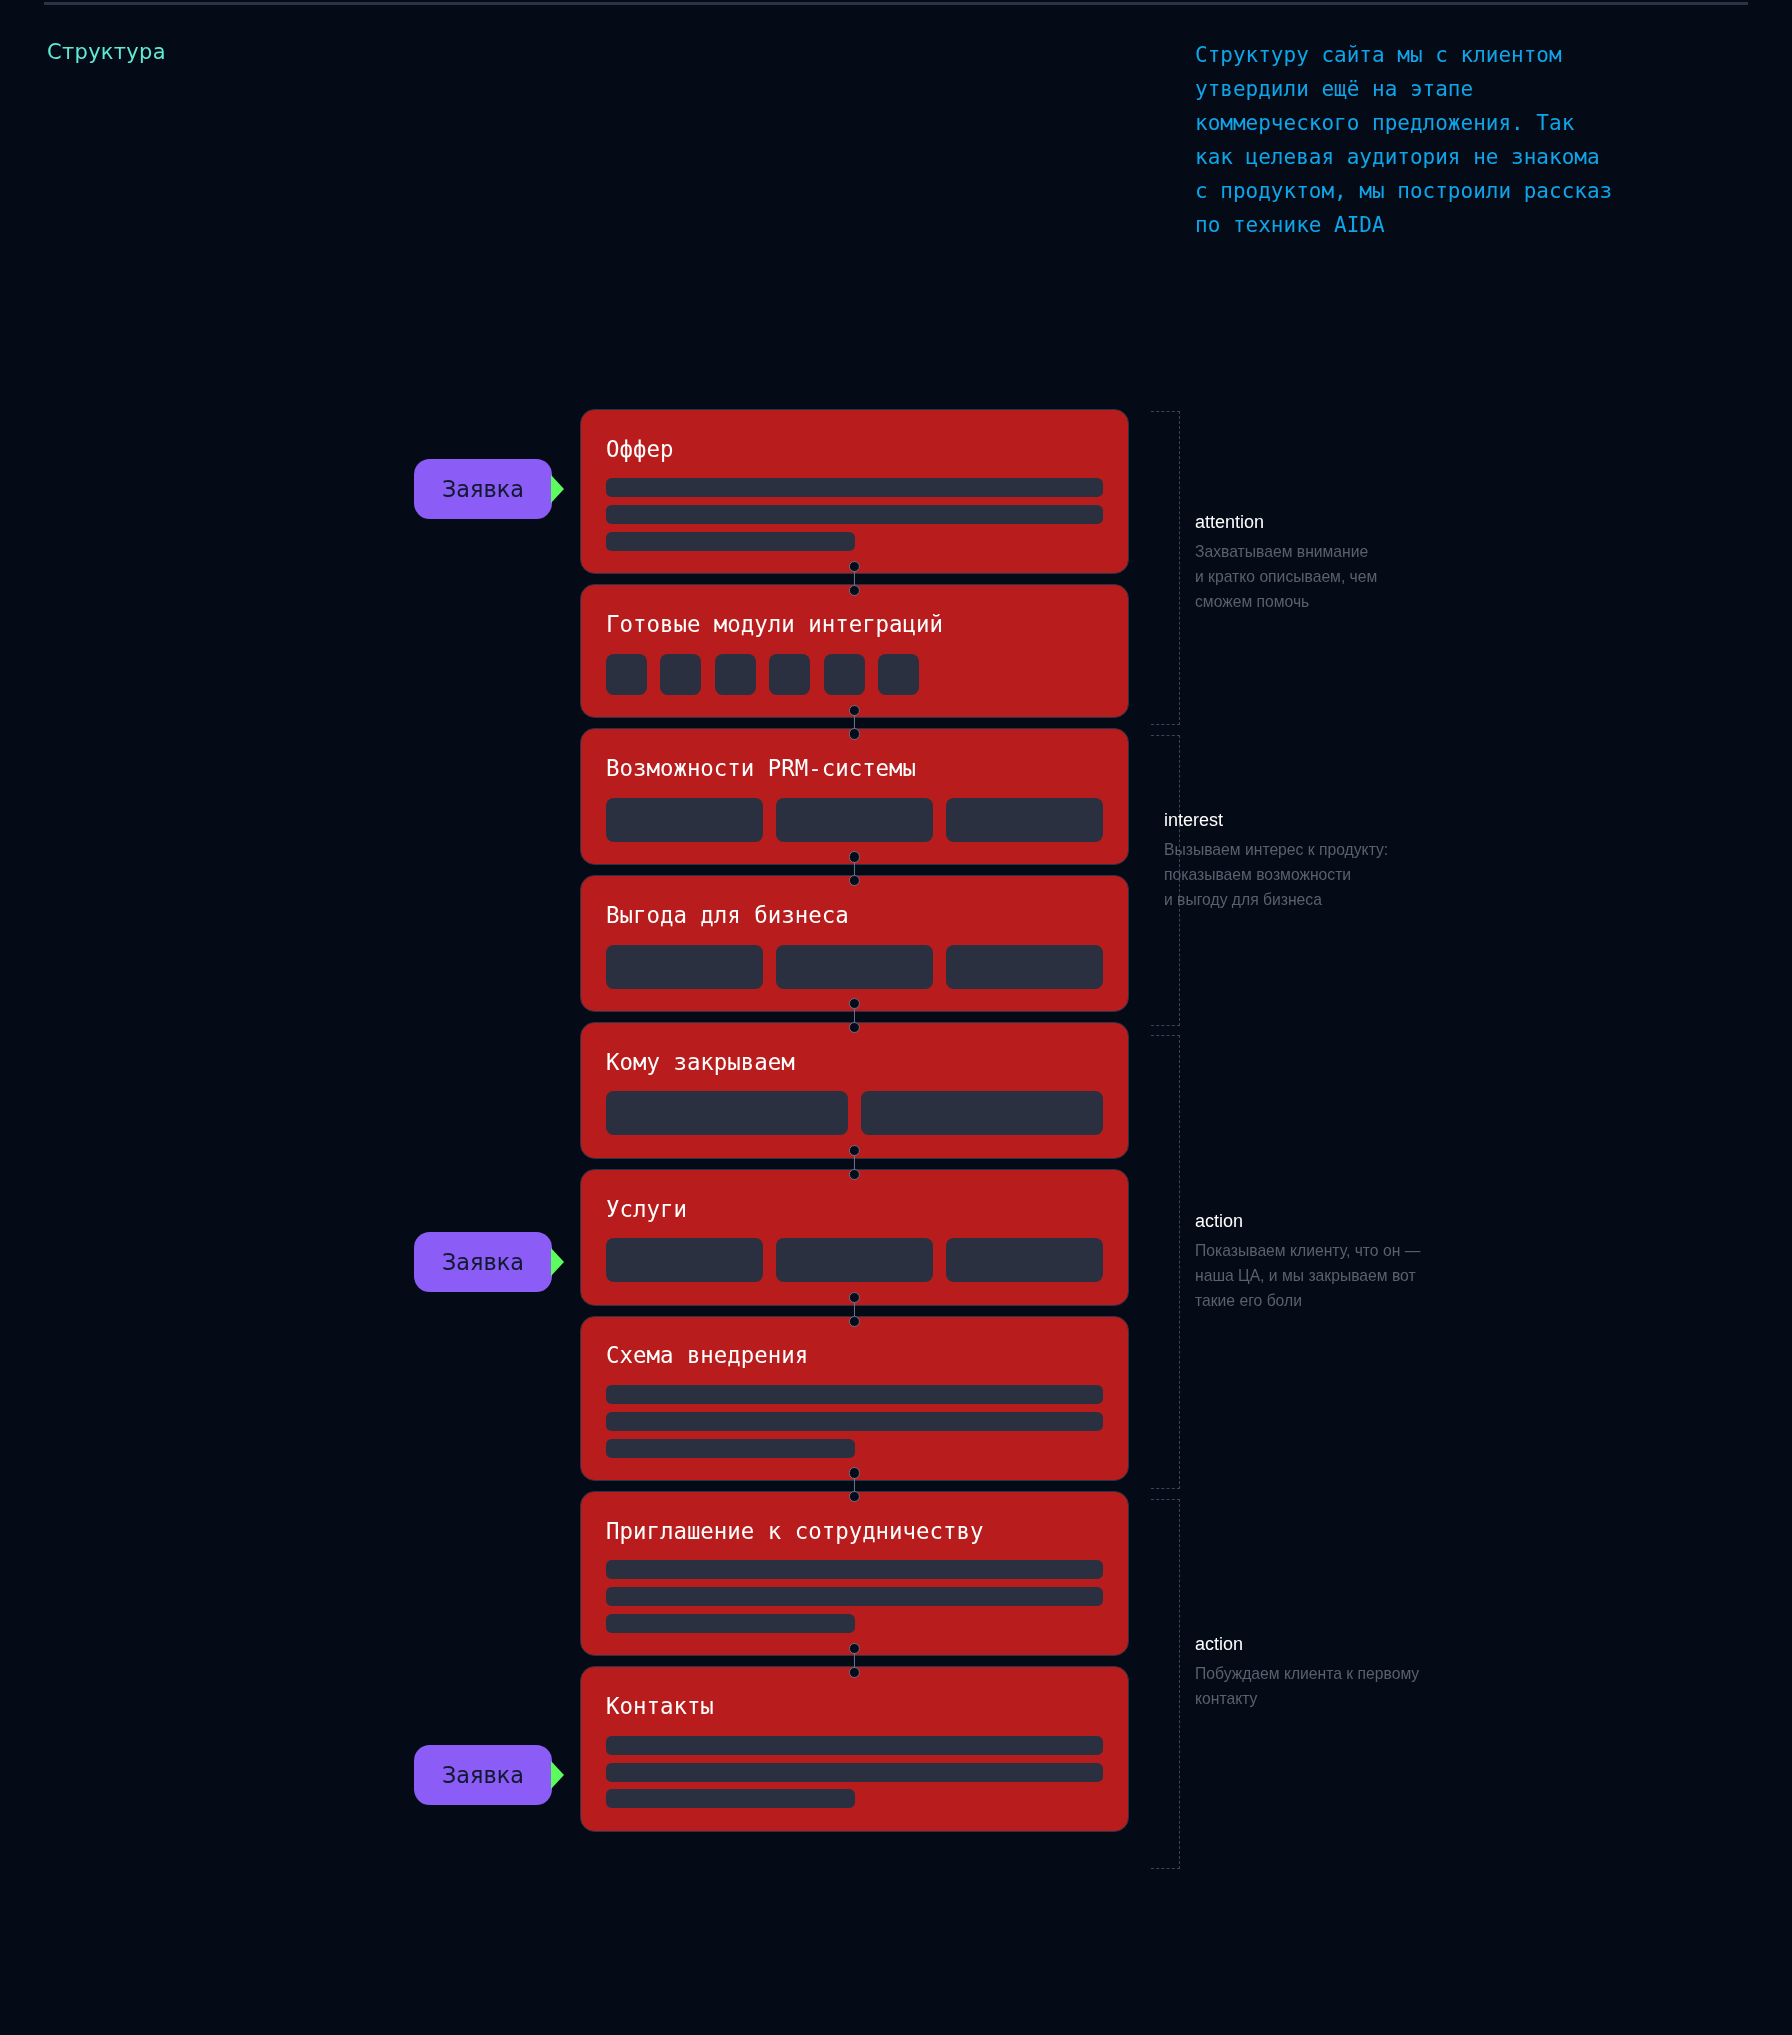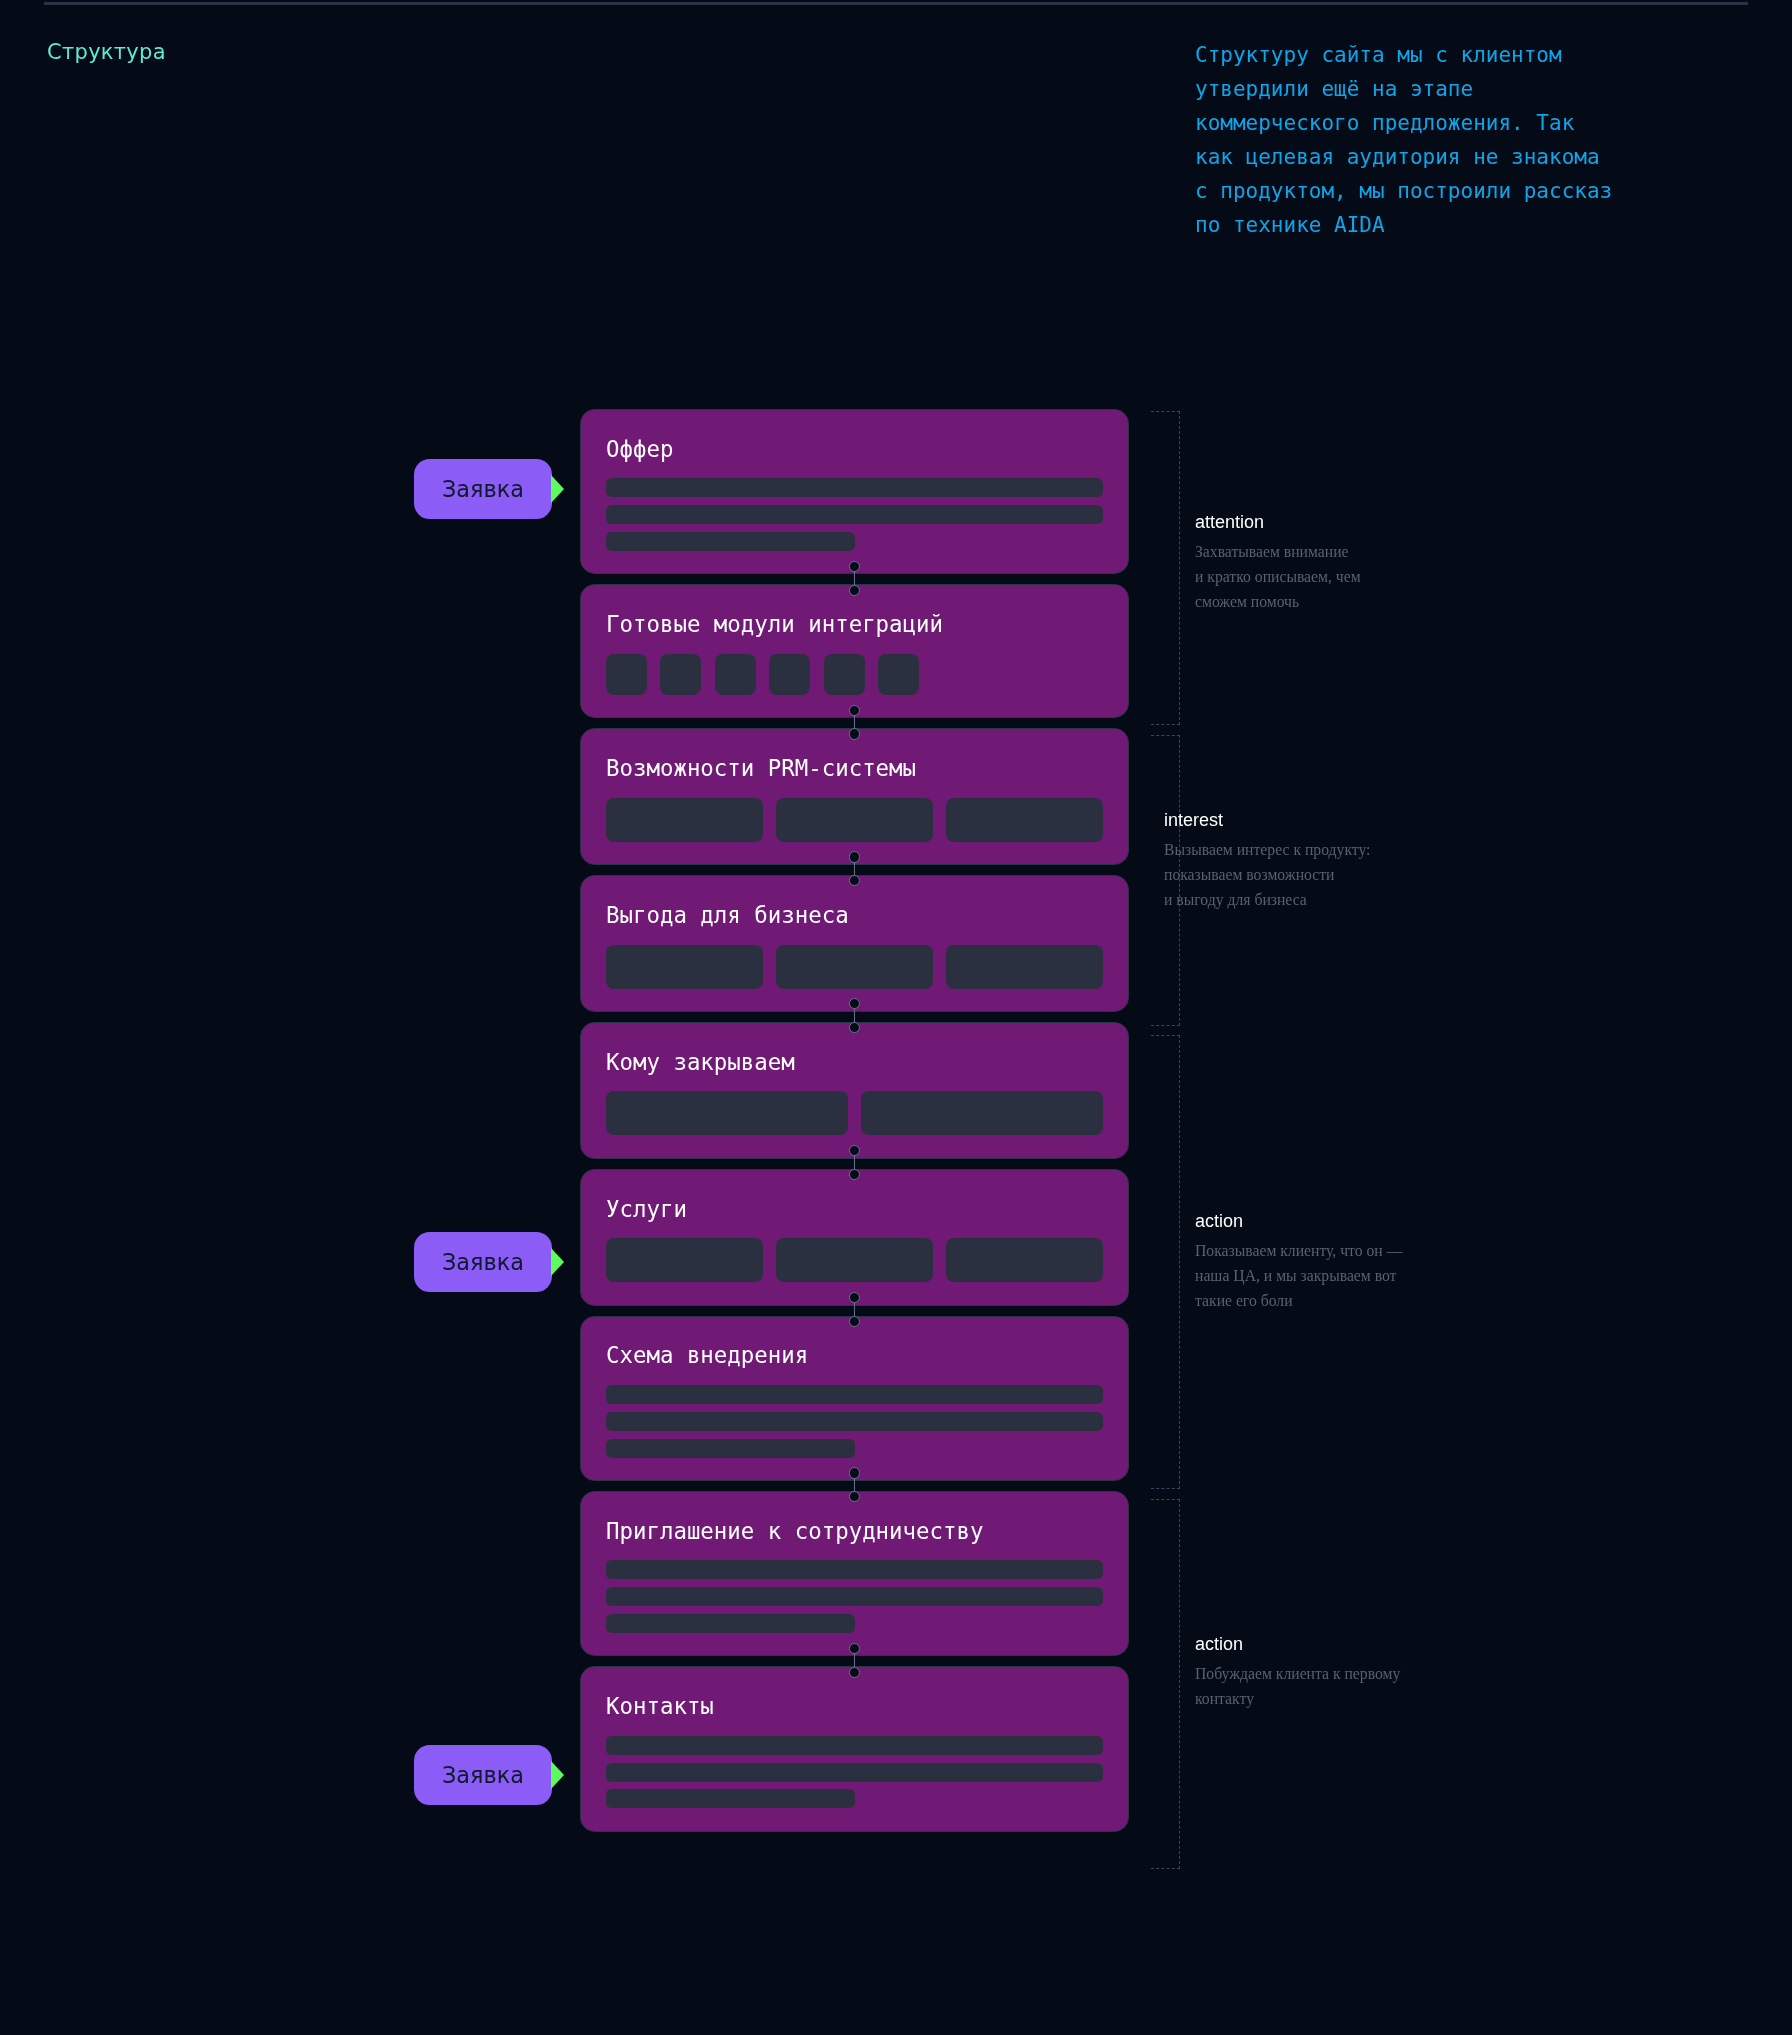--- a/index.html
+++ b/index.html
@@ -28,21 +28,21 @@
   }
 
   
   .flow{
     position:absolute;left:580px;top:409px;width:549px;
   }
   .card{
     position:relative;
     border:1.1px solid #2b3348;
     border-radius:14.6px;
-    background:#701a75;
+    background:#b91c1c;
     box-sizing:border-box;
     padding:19px 25px 22.4px 25px;
     margin-bottom:10px;
   }
   .card-title{
     font-family:"DejaVu Sans Mono", monospace;
     font-size:22.4px;color:#ffffff;line-height:1.1;
     margin:7.8px 0 17px 0;white-space:nowrap;
   }
   .bars{display:flex;flex-direction:column;gap:7.8px;}
@@ -100,21 +100,21 @@
     box-sizing:border-box;
   }
 
   
   .ann{position:absolute;width:358px;}
   .ann-key{
     font-family:Liberation Sans, sans-serif;
     font-size:18px;color:#ffffff;margin-bottom:5.6px;
   }
   .ann-desc{
-    font-family:Liberation Serif, serif;
+    font-family:Liberation Sans, sans-serif;
     font-size:15.7px;line-height:25px;color:#59616f;
     white-space:pre-wrap;
   }
 </style>
 </head>
 <body>
 
 <div class="top-rule"></div>
 
 <div class="page-title">Структура</div>

